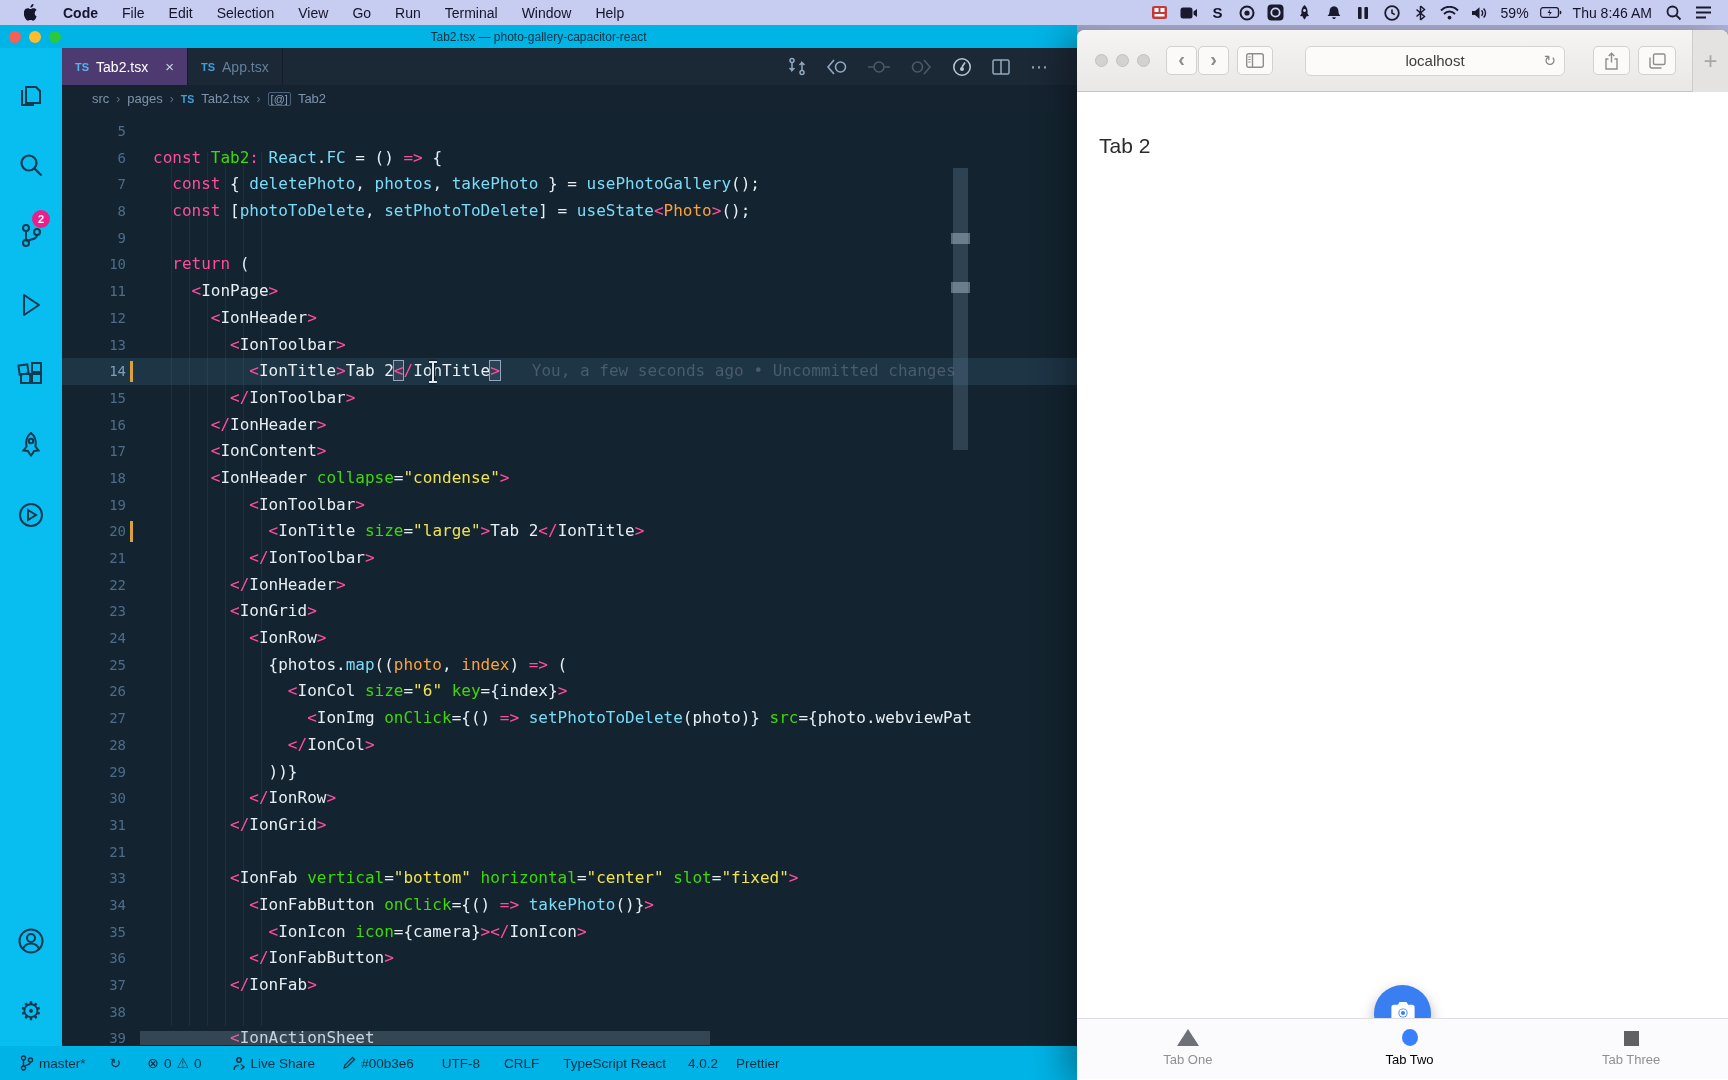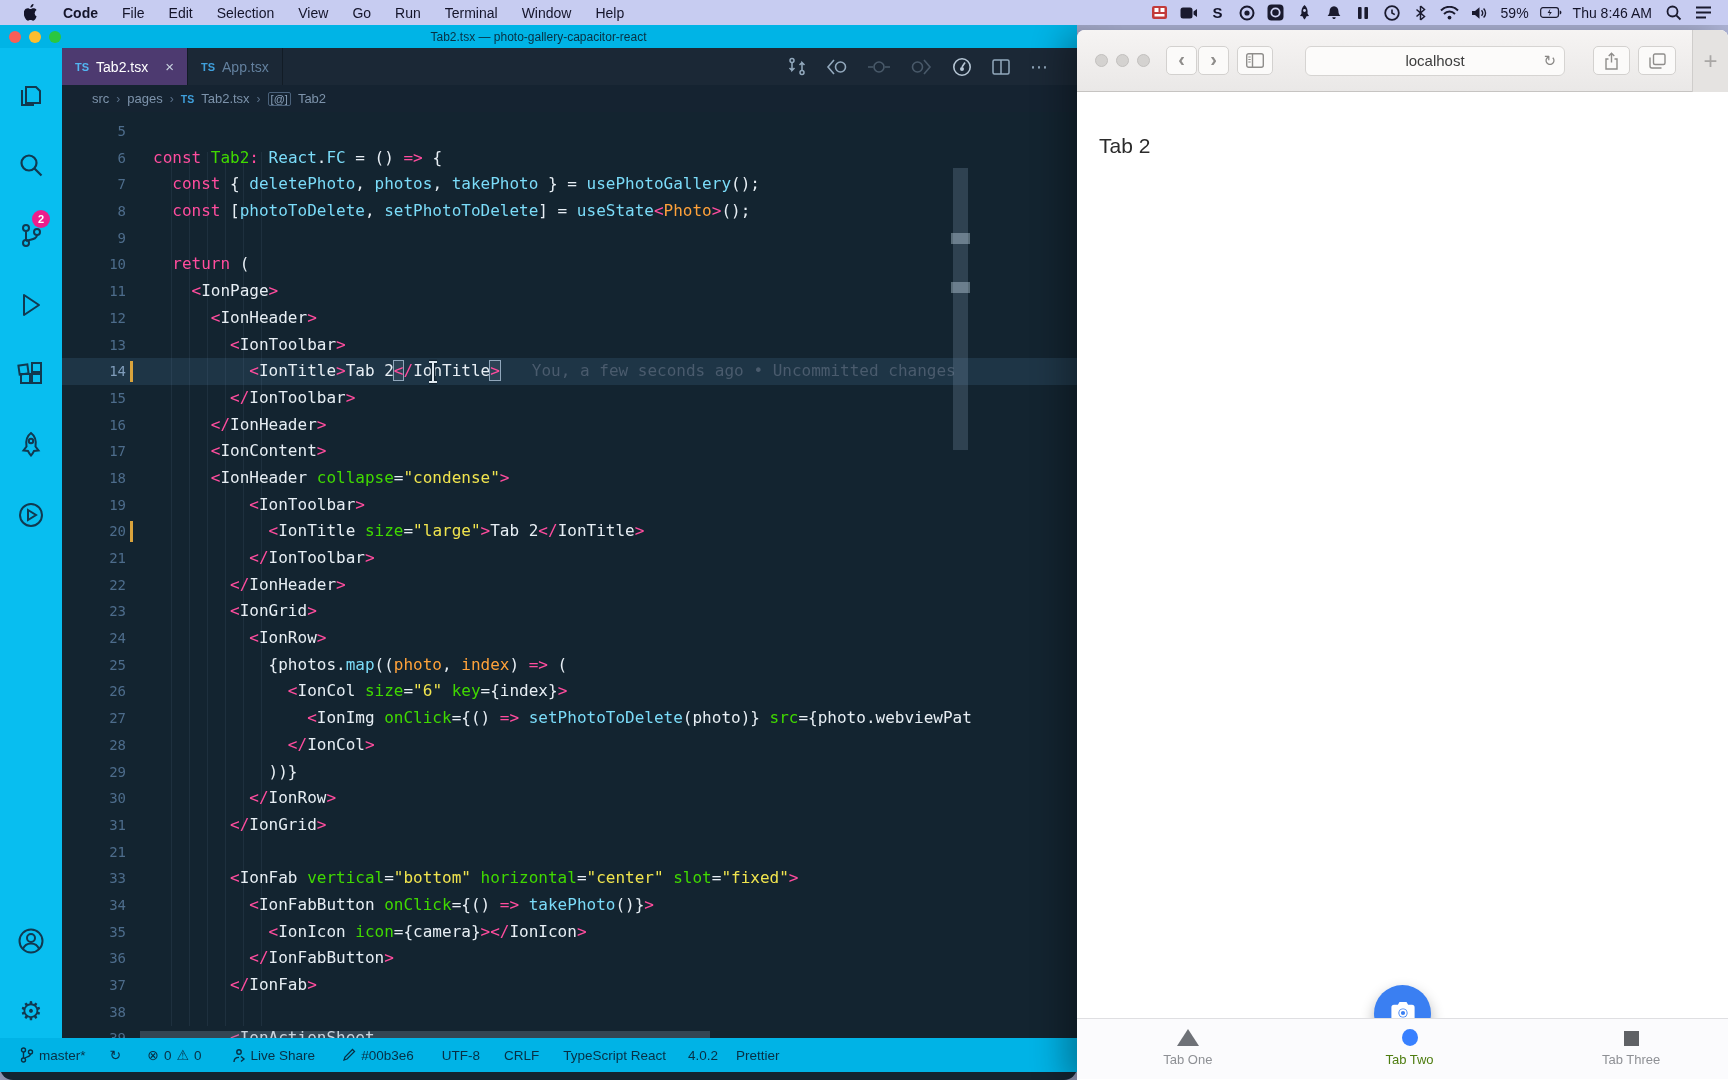--- a/index.html
+++ b/index.html
@@ -76,21 +76,21 @@
   .t-b { color:#ff4d9e; outline:1px solid #91a7bb; background:rgba(145,167,187,.12); }
   .blame { color:#4a5b6d; margin-left:32px; }
 
   .vscroll { position:absolute; left:891px; top:56px; width:15px; height:282px; background:rgba(130,155,178,.25); }
   .ovmark { position:absolute; left:889px; width:19px; height:11px; background:rgba(205,225,240,.38); }
   .hscroll { position:absolute; left:78px; top:919px; width:570px; height:14px; background:rgba(130,150,170,.30); }
 
   .ibeam { position:absolute; left:363px; top:247px; z-index:5; }
 
   
-  .statusbar { position:absolute; left:0; bottom:8px; width:1084px; height:34px; background:#00b3e6;
+  .statusbar { position:absolute; left:0; bottom:0; width:1084px; height:34px; background:#00b3e6;
     display:flex; align-items:center; font-size:13.5px; color:#072f44; padding-left:20px; }
   .sb-item { display:flex; align-items:center; gap:5px; white-space:nowrap; }
   .sb-item svg { display:block; }
   .sb-g { font-family:"DejaVu Sans",sans-serif; font-size:14px; }
 
   
   .safari { position:absolute; left:1077px; top:30px; width:651px; height:1050px; background:#fff;
     border-radius:8px 8px 0 0; box-shadow:-12px 4px 34px rgba(0,0,0,.33); z-index:20; overflow:hidden; }
   .saf-toolbar { height:62px; background:linear-gradient(#f6f4f3,#eae8e7); border-bottom:1px solid #c6c4c2;
     display:flex; align-items:center; padding-left:18px; position:relative; }
@@ -108,21 +108,21 @@
   .saf-plus { width:36px; height:62px; background:#e5e3e1; border-left:1px solid #cfcdcb;
     display:flex; align-items:center; justify-content:center; font-size:24px; color:#a9a7a5; margin-left:8px; }
   .saf-content { position:relative; height:987px; background:#fff; }
   .page-title { position:absolute; left:22px; top:42px; font-size:21px; font-weight:500; color:#2b2b2b; }
   .fab { position:absolute; left:297px; top:893px; width:57px; height:57px; border-radius:50%;
     background:#3a7ff2; box-shadow:0 6px 14px rgba(0,0,0,.30); display:flex; align-items:center; justify-content:center; }
   .apptabbar { position:absolute; left:0; bottom:0; width:665px; height:61px; background:#fbfbfd;
     border-top:1px solid #dfdfe2; display:flex; }
   .apptab { flex:1; display:flex; flex-direction:column; align-items:center; padding-top:10px; gap:6px;
     font-size:13px; color:#8e9095; }
-  .apptab.active { color:#4d7c0f;align-items:center; }
+  .apptab.active { color:#000000;align-items:center; }
   .ti { height:17px; display:flex; align-items:flex-end; }
   .ti-triangle { width:0; height:0; border-left:11px solid transparent; border-right:11px solid transparent; border-bottom:17px solid #6e7177; }
   .ti-circle { width:16px; height:17px; border-radius:50%; background:#3880ff; }
   .ti-square { width:15px; height:15px; background:#5f6165; }
 </style>
 </head>
 <body>
 
 <div class="menubar">
   <div class="mb-left">

